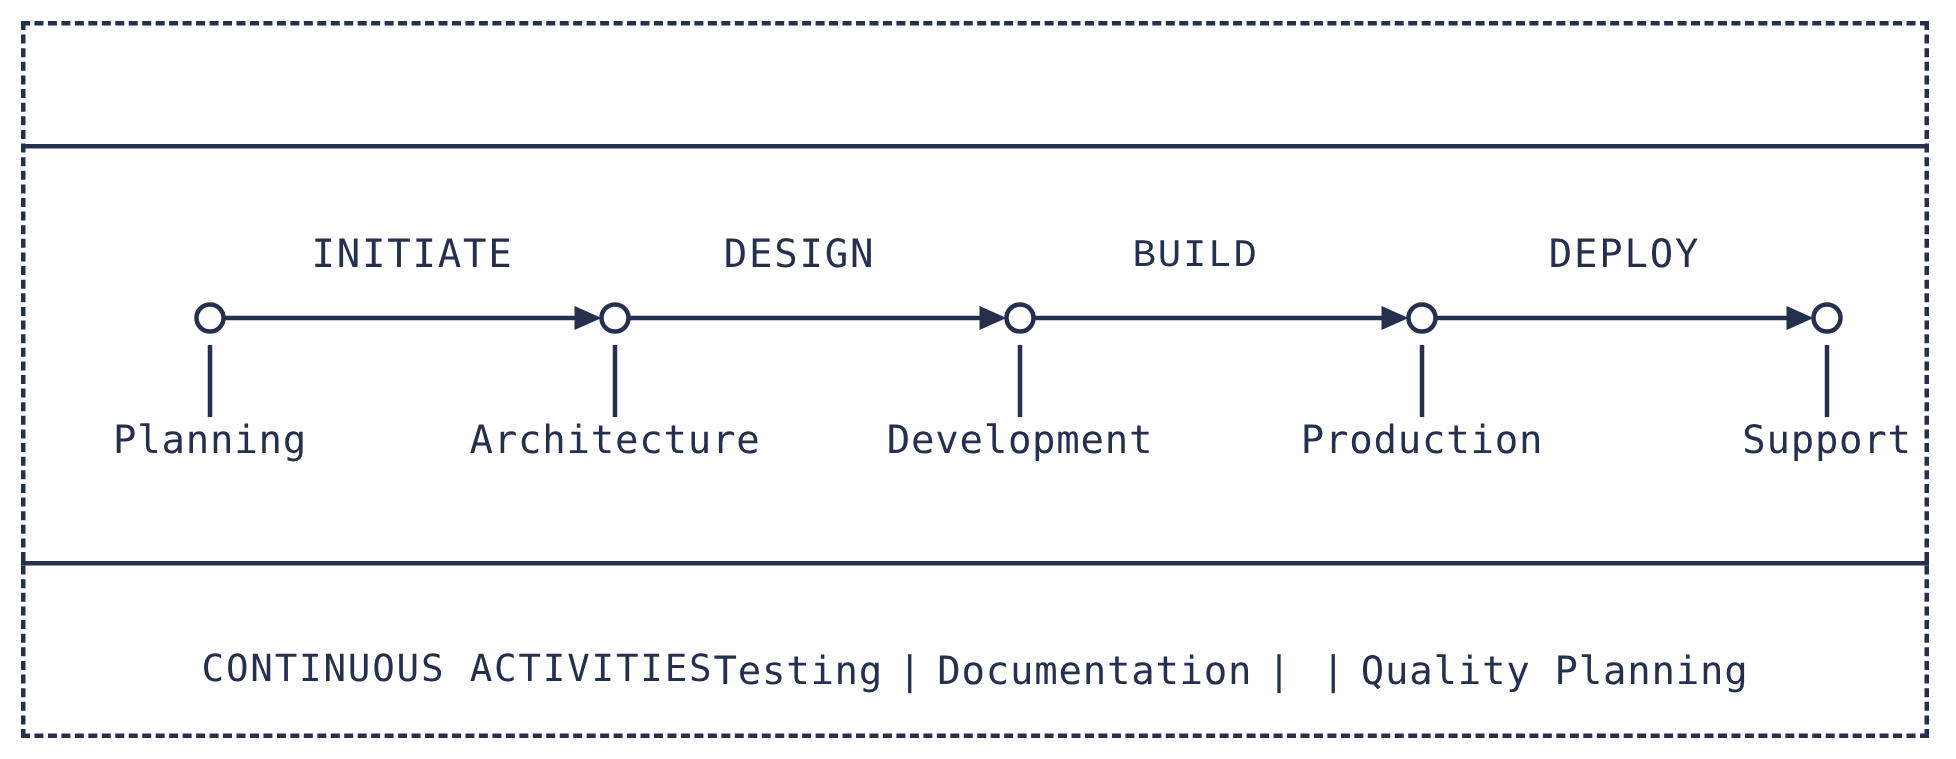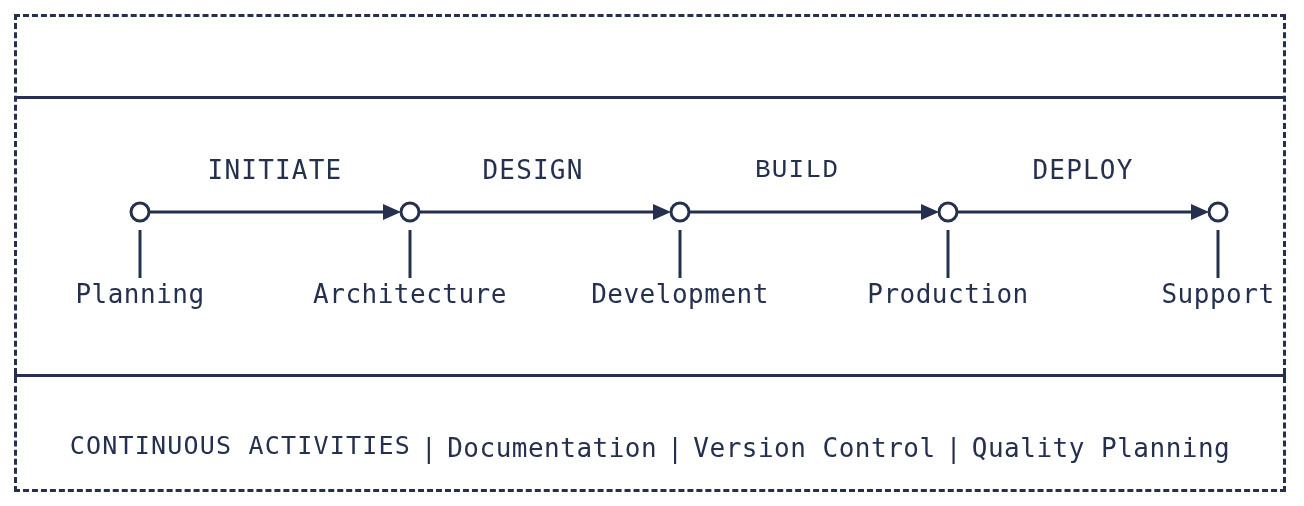--- a/index.html
+++ b/index.html
@@ -173,22 +173,22 @@
         <div class="node-label" style="left: 393px;">Architecture</div>
         <div class="node-label" style="left: 663px;">Development</div>
         <div class="node-label" style="left: 931px;">Production</div>
         <div class="node-label" style="left: 1201px;">Support</div>
       </div>
   </div>
 
   <div class="activities-band">
     <div class="activities-heading">CONTINUOUS ACTIVITIES</div>
     <div class="activities-list" id="activities-list">
+        <span>Testing</span>
         <span class="activity-sep">|</span>
         <span>Documentation</span>
         <span class="activity-sep">|</span>
-        <span>Version Control</span>
         <span class="activity-sep">|</span>
         <span>Quality Planning</span>
       </div>
   </div>
 
 </div>
 
 </body></html>

